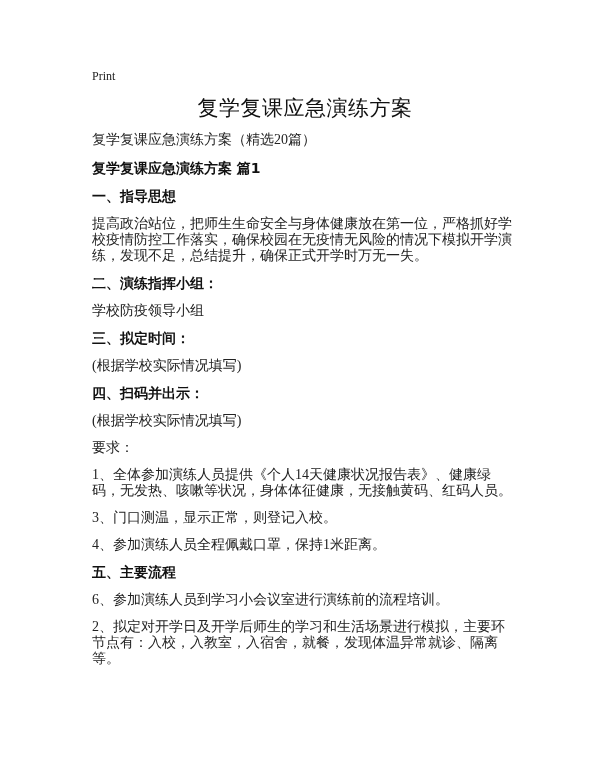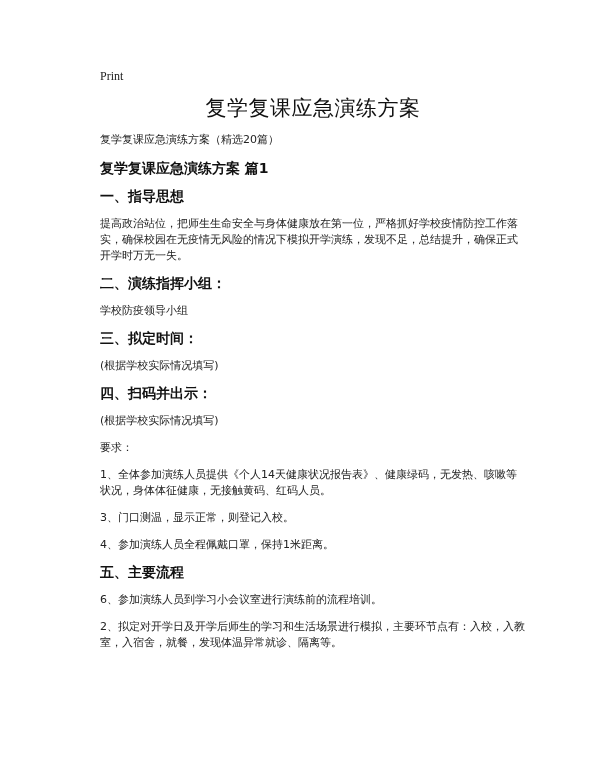--- a/index.html
+++ b/index.html
@@ -10,46 +10,47 @@
     body {
       width: 600px;
       height: 776px;
       position: relative;
       overflow: hidden;
       font-family: "DejaVu Sans", "Liberation Sans", sans-serif;
       color: #1a1a1a;
     }
     .page {
       position: absolute;
-      left: 100px;
+      left: 92px;
       top: 68px;
       width: 426px;
     }
     .print-label {
       font-family: "Liberation Serif", "DejaVu Serif", serif;
       font-size: 12px;
       color: #222;
       margin: 0 0 12px 0;
       line-height: 16px;
     }
     .doc-title {
       text-align: center;
       font-size: 21px;
       font-weight: normal;
       margin: 0 0 12px 0;
       line-height: 24px;
       color: #111;
       letter-spacing: 0.5px;
     }
     .p {
-      font-size: 11px;
+      font-size: 14px;
       line-height: 16px;
       margin: 0 0 11px 0;
       color: #222;
       word-break: break-all;
+      font-family: Liberation Serif, serif;
     }
     .h {
       font-size: 14px;
       font-weight: bold;
       line-height: 17px;
       margin: 0 0 11px 0;
       color: #111;
     }
     .subtitle { margin-bottom: 12px; }
   </style>

